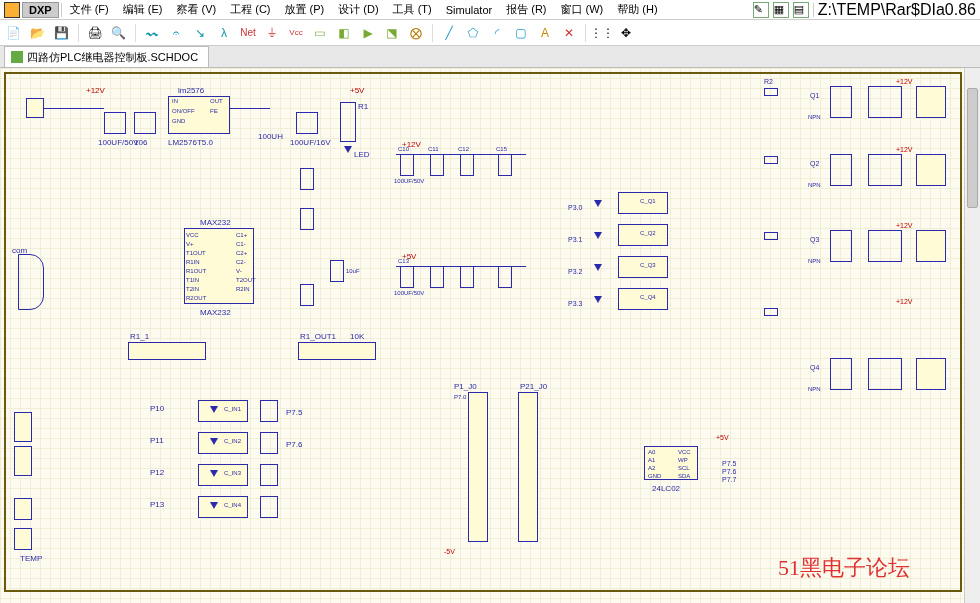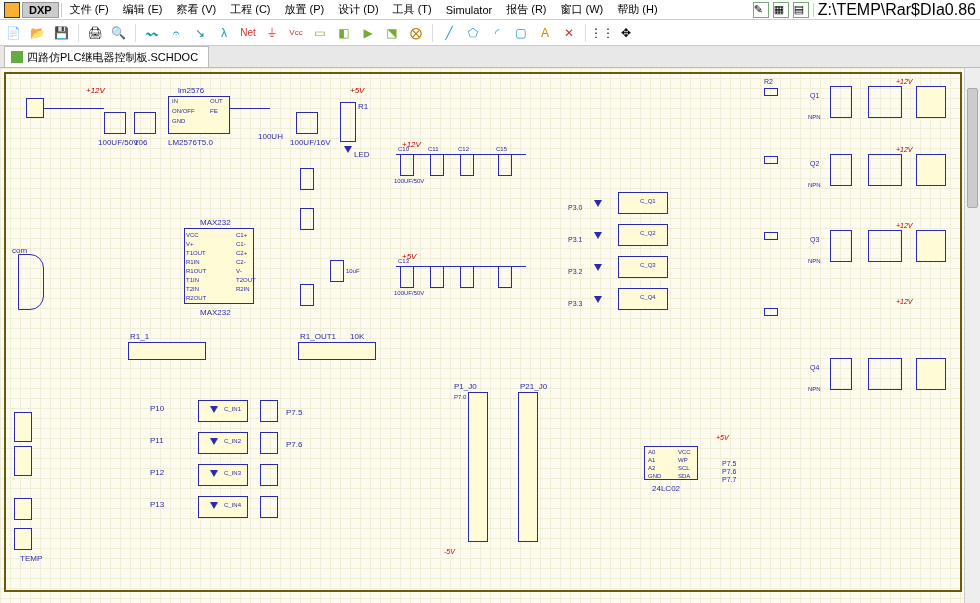--- a/index.html
+++ b/index.html
@@ -25,21 +25,21 @@
     background-size: 10px 10px;
   }
   .border-frame { position: absolute; left: 4px; top: 4px; width: 958px; height: 520px; border: 2px solid #6a5a0e; }
   .watermark { position: absolute; right: 70px; bottom: 20px; color: #e03030; font-size: 22px; font-family: "SimSun", serif; }
   .credits { position: absolute; right: 44px; bottom: 62px; color: #2a2aaa; font-size: 9px; line-height: 1.4; }
   
   .blk { position: absolute; border: 1px solid #2a2aaa; }
   .ic  { background: #fffbd6; }
   .conn { background: #fffbd6; }
   .lbl { position: absolute; color: #2a2aaa; font-size: 8px; white-space: nowrap; }
-  .powlbl { color: #b00; font-style: italic; }
+  .powlbl { color: #b00; }
   .wire { position: absolute; background: #2a2aaa; }
   .wire.h { height: 1px; }
   .led { width: 0; height: 0; border-left: 4px solid transparent; border-right: 4px solid transparent; border-top: 7px solid #2a2aaa; position: absolute; }
   
   .vscroll { position: absolute; right: 0; top: 0; width: 16px; height: 535px; background: #eee; border-left: 1px solid #ccc; }
   .vscroll .thumb { position: absolute; left: 2px; right: 2px; top: 20px; height: 120px; background: #ccc; border: 1px solid #aaa; border-radius: 2px; }
 </style>
 </head>
 <body>
 
@@ -290,17 +290,18 @@
   <div class="lbl powlbl" style="left:896px;top:230px;font-size:7px">+12V</div>
   <div class="blk" style="left:764px;top:240px;width:14px;height:8px"></div>
   <div class="lbl" style="left:810px;top:296px;font-size:7px">Q4</div>
   <div class="lbl" style="left:808px;top:318px;font-size:6px">NPN</div>
   <div class="blk" style="left:830px;top:290px;width:22px;height:32px"></div>
   <div class="blk" style="left:868px;top:290px;width:34px;height:32px"></div>
   <div class="blk conn" style="left:916px;top:290px;width:30px;height:32px"></div>
 
   <div class="credits">
   </div>
+  <div class="watermark">51黑电子论坛</div>
 
   <div class="vscroll">
     <div class="thumb"></div>
   </div>
 </div>
 
 </body></html>

